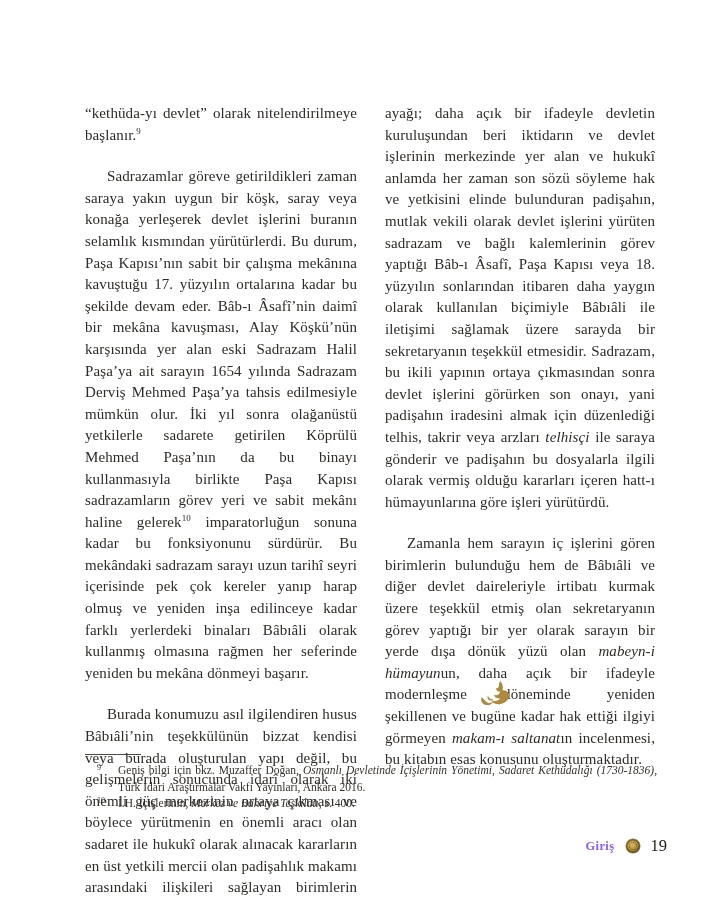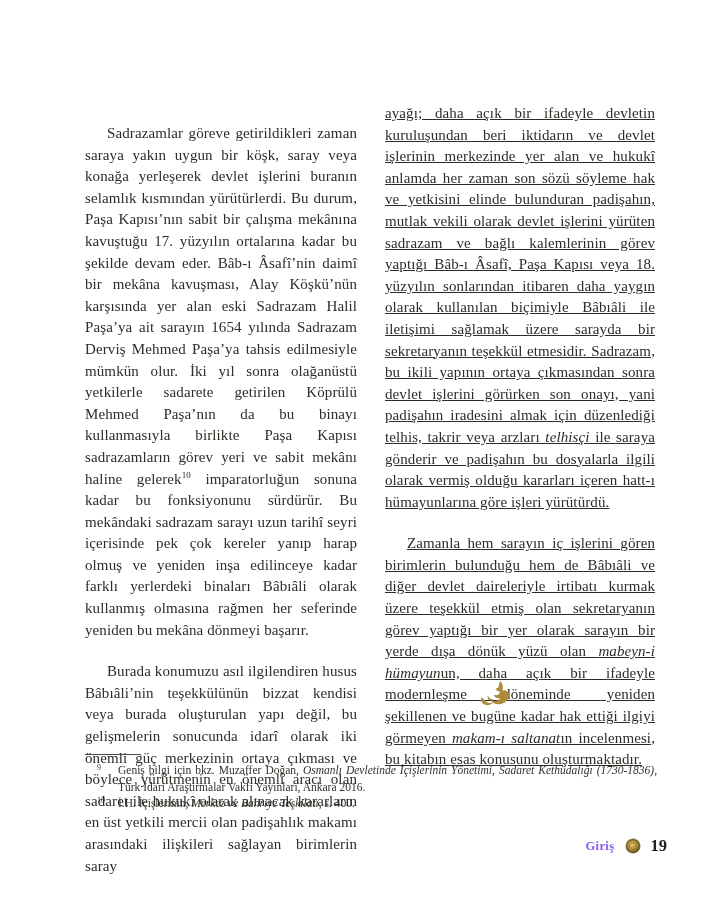--- a/index.html
+++ b/index.html
@@ -5,21 +5,21 @@
   html,body{margin:0;padding:0;}
   body{
     width:717px;height:900px;background:#ffffff;
     font-family:"Liberation Serif", serif;
     color:#2f2b27;
     position:relative;overflow:hidden;
   }
   .page{position:absolute;inset:0;background:#fff;}
   .col{position:absolute;top:103px;}
   .col-left{left:85px;width:272px;}
-  .col-right{left:385px;width:270px;text-decoration:underline;}
+  .col-right{left:385px;width:270px;}
   p.para{
     margin:0;font-size:15px;line-height:21.6px;
     text-align:justify;letter-spacing:0.1px;
   }
   p.para.indent{text-indent:22px;margin-top:20px;}
   p.para sup{font-size:9px;line-height:0;vertical-align:super;}
   em{font-style:italic;}
   .footnote-rule{
     position:absolute;left:85px;top:754px;width:56px;height:0;
     border-top:1px solid #4d4a45;
@@ -36,21 +36,21 @@
   }
   .fn-text{flex:1;text-align:justify;}
   .footer{
     position:absolute;top:836px;right:50px;
     display:flex;align-items:center;gap:11px;
   }
   .chapter-name{
     font-size:12.5px;font-weight:bold;color:#8b5cf6;letter-spacing:0.4px;
   }
   .page-number{
-    font-size:16.5px;font-weight:bold;color:#232019;
+    font-size:16.5px;font-weight:normal;color:#232019;
   }
   .medallion{
     width:14px;height:14px;border-radius:50%;
     background:radial-gradient(circle at 42% 38%, #dcbd67 0%, #b2923f 45%, #6a551f 85%, #53431a 100%);
     box-shadow:inset 0 0 0 1.5px rgba(70,55,15,0.55), 0 0 0 0.5px #8a7336;
     position:relative;display:inline-block;
   }
   .medallion::after{
     content:"";position:absolute;inset:3px;border-radius:50%;
     border:1px dotted rgba(60,46,10,0.7);
@@ -58,20 +58,21 @@
   .ornament{
     position:absolute;left:478px;top:680px;width:34px;height:32px;
   }
 </style>
 </head>
 <body>
 
 <div class="page">
 
   <div class="col col-left">
+      <p class="para"><span>“kethüda-yı devlet” olarak nitelendirilmeye başlanır.</span><sup>9</sup></p>
       <p class="para indent"><span>Sadrazamlar göreve getirildikleri zaman saraya yakın uygun bir köşk, saray veya konağa yerleşerek devlet işlerini buranın selamlık kısmından yürütürlerdi. Bu durum, Paşa Kapısı’nın sabit bir çalışma mekânına kavuştuğu 17. yüzyılın ortalarına kadar bu şekilde devam eder. Bâb-ı Âsafî’nin daimî bir mekâna kavuşması, Alay Köşkü’nün karşısında yer alan eski Sadrazam Halil Paşa’ya ait sarayın 1654 yılında Sadrazam Derviş Mehmed Paşa’ya tahsis edilmesiyle mümkün olur. İki yıl sonra olağanüstü yetkilerle sadarete getirilen Köprülü Mehmed Paşa’nın da bu binayı kullanmasıyla birlikte Paşa Kapısı sadrazamların görev yeri ve sabit mekânı haline gelerek</span><sup>10</sup><span> imparatorluğun sonuna kadar bu fonksiyonunu sürdürür. Bu mekândaki sadrazam sarayı uzun tarihî seyri içerisinde pek çok kereler yanıp harap olmuş ve yeniden inşa edilinceye kadar farklı yerlerdeki binaları Bâbıâli olarak kullanmış olmasına rağmen her seferinde yeniden bu mekâna dönmeyi başarır.</span></p>
       <p class="para indent"><span>Burada konumuzu asıl ilgilendiren husus Bâbıâli’nin teşekkülünün bizzat kendisi veya burada oluşturulan yapı değil, bu gelişmelerin sonucunda idarî olarak iki önemli güç merkezinin ortaya çıkması ve böylece yürütmenin en önemli aracı olan sadaret ile hukukî olarak alınacak kararların en üst yetkili mercii olan padişahlık makamı arasındaki ilişkileri sağlayan birimlerin saray</span></p>
     </div>
 
   <div class="col col-right">
       <p class="para"><span>ayağı; daha açık bir ifadeyle devletin kuruluşundan beri iktidarın ve devlet işlerinin merkezinde yer alan ve hukukî anlamda her zaman son sözü söyleme hak ve yetkisini elinde bulunduran padişahın, mutlak vekili olarak devlet işlerini yürüten sadrazam ve bağlı kalemlerinin görev yaptığı Bâb-ı Âsafî, Paşa Kapısı veya 18. yüzyılın sonlarından itibaren daha yaygın olarak kullanılan biçimiyle Bâbıâli ile iletişimi sağlamak üzere sarayda bir sekretaryanın teşekkül etmesidir. Sadrazam, bu ikili yapının ortaya çıkmasından sonra devlet işlerini görürken son onayı, yani padişahın iradesini almak için düzenlediği telhis, takrir veya arzları </span><em>telhisçi</em><span> ile saraya gönderir ve padişahın bu dosyalarla ilgili olarak vermiş olduğu kararları içeren hatt-ı hümayunlarına göre işleri yürütürdü.</span></p>
       <p class="para indent"><span>Zamanla hem sarayın iç işlerini gören birimlerin bulunduğu hem de Bâbıâli ve diğer devlet daireleriyle irtibatı kurmak üzere teşekkül etmiş olan sekretaryanın görev yaptığı bir yer olarak sarayın bir yerde dışa dönük yüzü olan </span><em>mabeyn-i hümayun</em><span>un, daha açık bir ifadeyle modernleşme döneminde yeniden şekillenen ve bugüne kadar hak ettiği ilgiyi görmeyen </span><em>makam-ı saltanat</em><span>ın incelenmesi, bu kitabın esas konusunu oluşturmaktadır.</span></p>
     </div>
 
   <svg class="ornament" viewBox="0 0 60 56" xmlns="http://www.w3.org/2000/svg">

